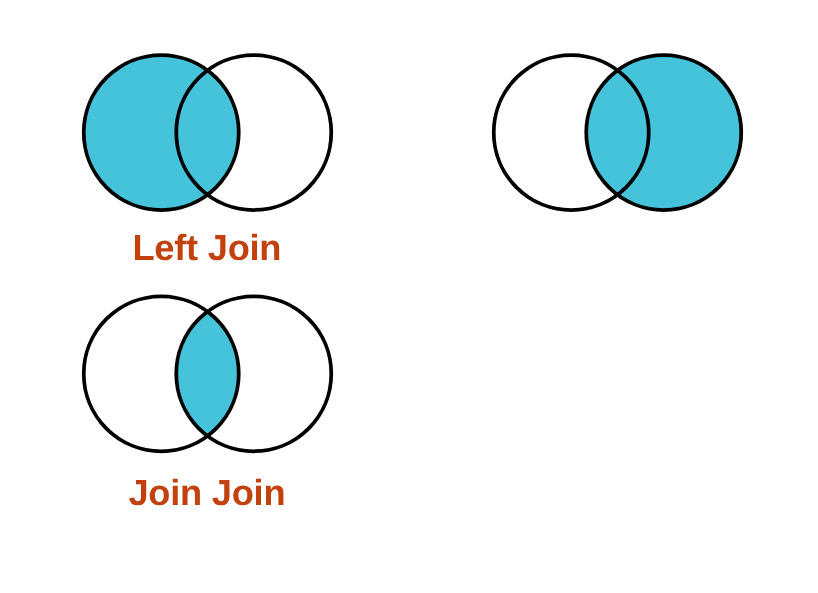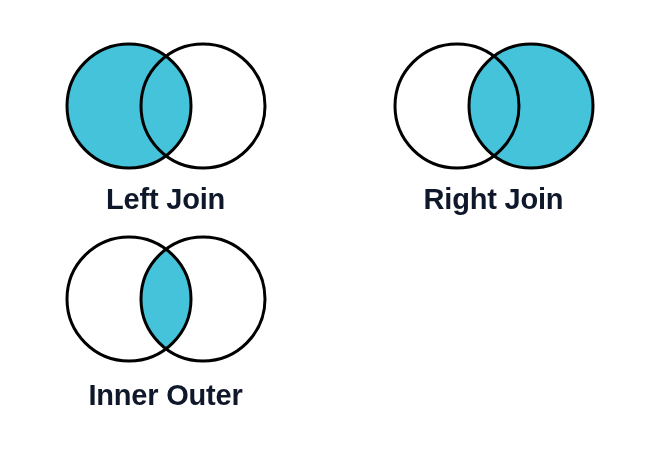--- a/index.html
+++ b/index.html
@@ -36,21 +36,21 @@
     align-items: center;
   }
   .venn-figure {
     display: block;
   }
   .venn-label {
     font-family: "Liberation Sans", sans-serif;
     font-weight: bold;
     font-size: 29px;
     line-height: 1.12;
-    color: #0f172a;
+    color: #c2410c;
     text-align: right;
     letter-spacing: -0.2px;
     white-space: pre-line;
   }
   
   .cell-left-join    .venn-figure { margin-top: 38px; margin-left: 4px; }
   .cell-left-join    .venn-label  { margin-top: 9px;  margin-left: 4px; }
 
   .cell-right-join   .venn-figure { margin-top: 38px; margin-left: 6px; }
   .cell-right-join   .venn-label  { margin-top: 9px;  margin-left: 6px; }
@@ -100,38 +100,37 @@
         <circle cx="68" cy="68" r="62" fill="#FFFFFF"></circle>
 
         <circle cx="142" cy="68" r="62" fill="#45C3DB"></circle>
 
         <g clip-path="url(#clip-right-join-b)">
           <circle cx="68" cy="68" r="62" fill="#45C3DB"></circle>
         </g>
         <circle cx="68" cy="68" r="62" fill="none" stroke="#000000" stroke-width="3"></circle>
         <circle cx="142" cy="68" r="62" fill="none" stroke="#000000" stroke-width="3"></circle>
       </svg>
-      <div class="venn-label">Right Join</div>
     </div>
 
     <div class="venn-cell cell-inner-join">
       <svg class="venn-figure" width="210" height="136" viewBox="0 0 210 136">
         <defs>
           <clipPath id="clip-inner-join-a">
               <circle cx="68" cy="68" r="62"></circle>
             </clipPath>
         </defs>
 
         <circle cx="68" cy="68" r="62" fill="#FFFFFF"></circle>
         <circle cx="142" cy="68" r="62" fill="#FFFFFF"></circle>
 
         <g clip-path="url(#clip-inner-join-a)">
           <circle cx="142" cy="68" r="62" fill="#45C3DB"></circle>
         </g>
         <circle cx="68" cy="68" r="62" fill="none" stroke="#000000" stroke-width="3"></circle>
         <circle cx="142" cy="68" r="62" fill="none" stroke="#000000" stroke-width="3"></circle>
       </svg>
-      <div class="venn-label">Inner Outer</div>
+      <div class="venn-label">Join Join</div>
     </div>
 
 
   </div>
 </div>
 
 </body></html>

